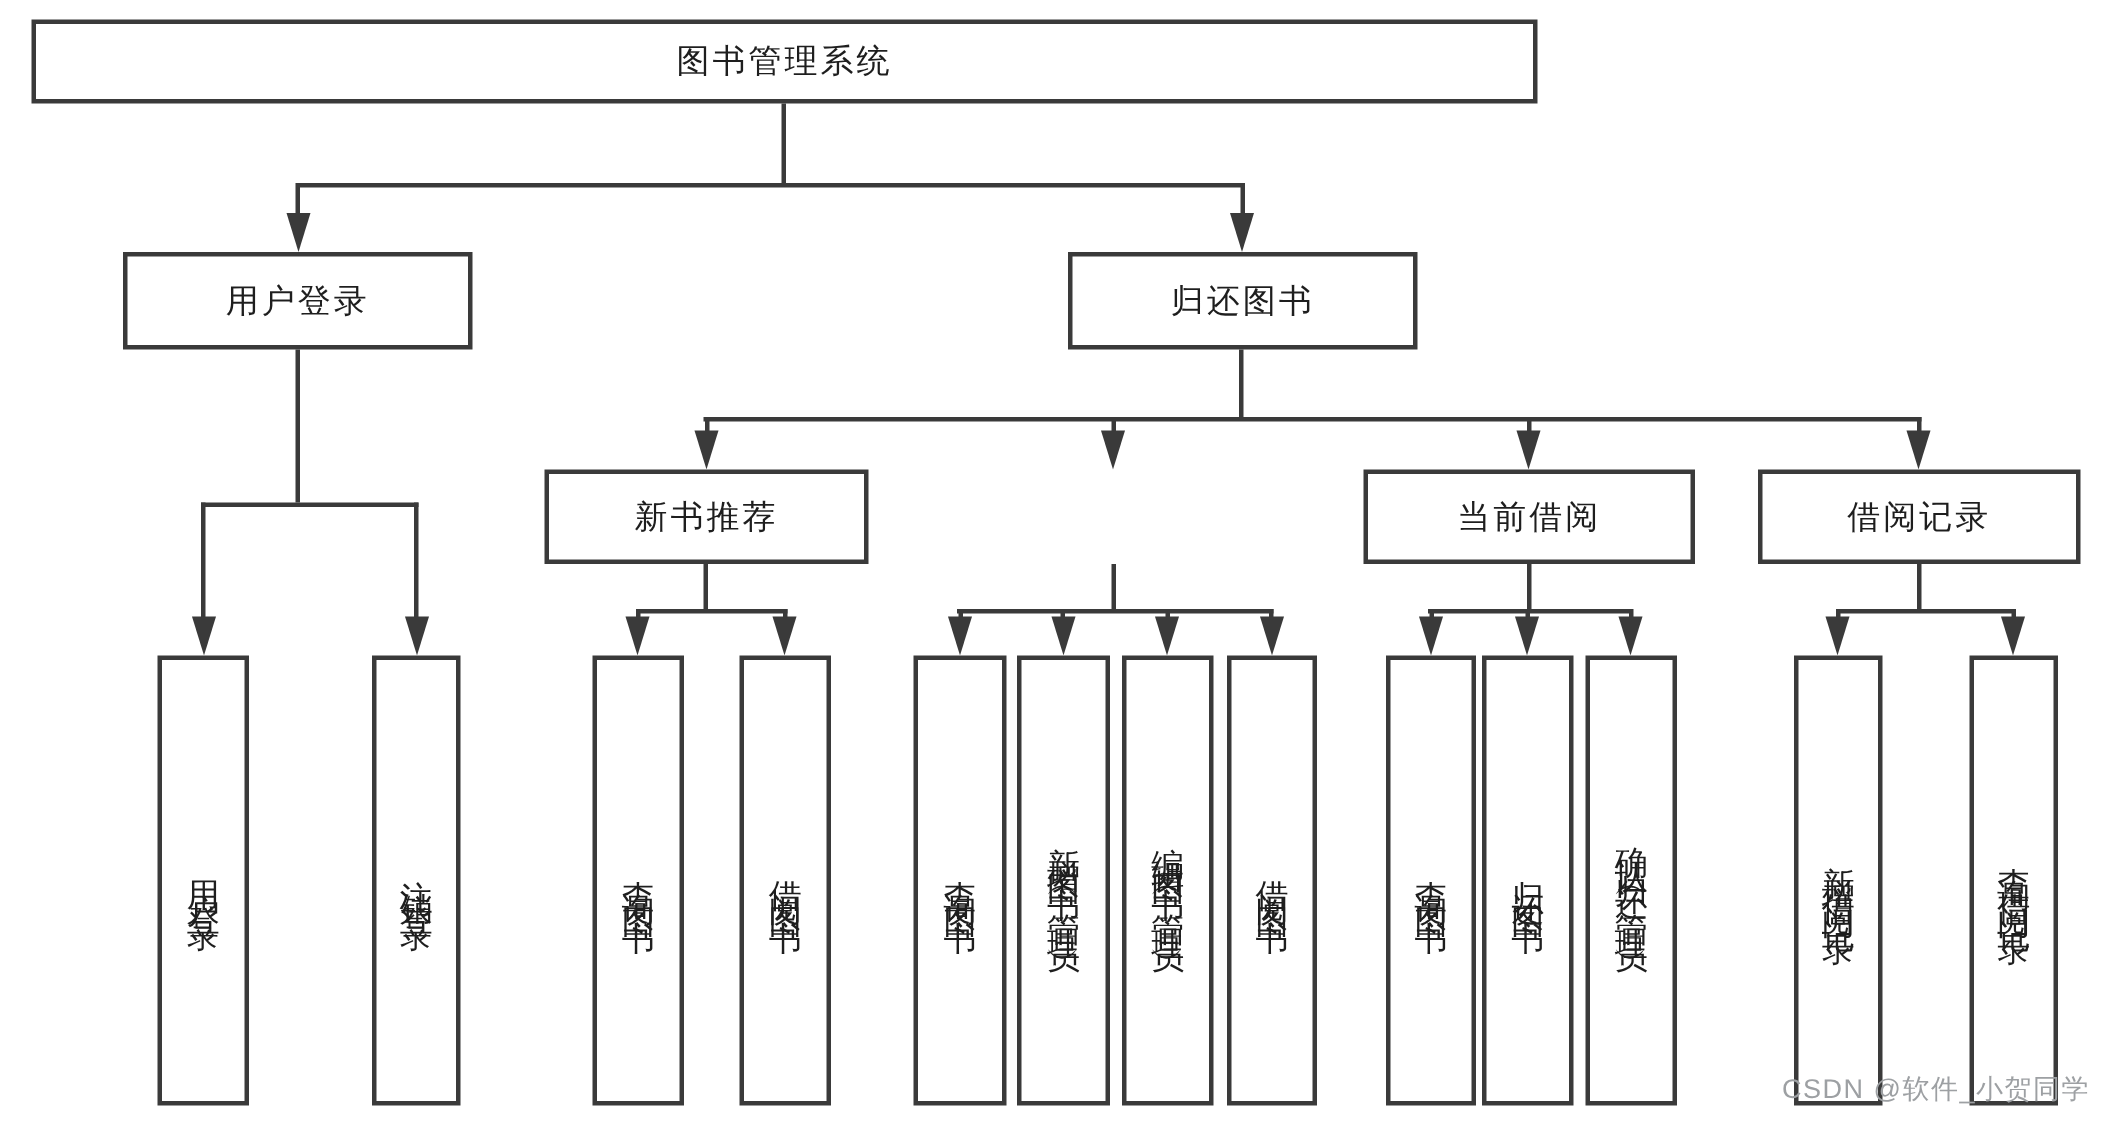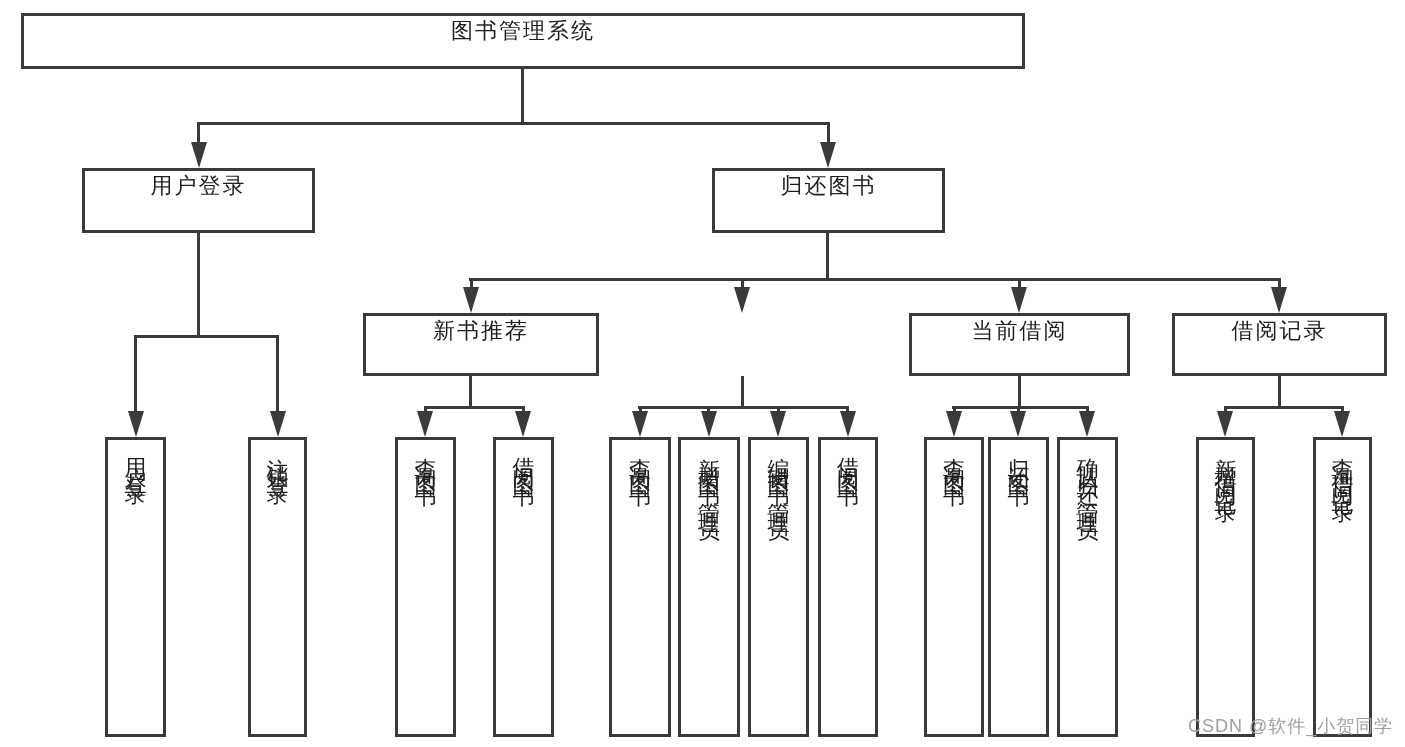--- a/index.html
+++ b/index.html
@@ -2,21 +2,21 @@
 <html><head>
 <meta charset="utf-8">
 <style>
   html,body{margin:0;padding:0;background:#ffffff;}
   .canvas{
     position:relative;width:1405px;height:747px;background:#ffffff;overflow:hidden;
     font-family:"Liberation Sans","DejaVu Sans",sans-serif;color:#1e1e1e;
   }
   .box{
     position:absolute;box-sizing:border-box;border:3px solid #3a3a3a;background:#ffffff;
-    display:flex;align-items:flex-start;justify-content:center;
+    display:flex;align-items:center;justify-content:center;
   }
   .box.h span{font-size:22px;letter-spacing:2px;color:#1e1e1e;white-space:nowrap;}
   .box.v span{
     writing-mode:vertical-rl;text-orientation:mixed;font-size:22px;letter-spacing:9px;
     color:#1e1e1e;line-height:1;
   }
   .ln{position:absolute;background:#3a3a3a;}
   .arr{
     position:absolute;width:0;height:0;
     border-left:8px solid transparent;border-right:8px solid transparent;
@@ -61,21 +61,21 @@
   <div class="ln" style="left:469px;top:278px;width:812px;height:3px"></div>
   <div class="ln" style="left:470px;top:278px;width:3px;height:12px"></div>
   <div class="arr" style="left:463px;top:287px"></div>
   <div class="ln" style="left:741px;top:278px;width:3px;height:12px"></div>
   <div class="arr" style="left:734px;top:287px"></div>
   <div class="ln" style="left:1018px;top:278px;width:3px;height:12px"></div>
   <div class="arr" style="left:1011px;top:287px"></div>
   <div class="ln" style="left:1278px;top:278px;width:3px;height:12px"></div>
   <div class="arr" style="left:1271px;top:287px"></div>
 
-  <div class="box h" style="left:363px;top:313px;width:236px;height:63px">
+  <div class="box h" style="left:363px;top:313px;width:216px;height:63px">
     <span>新书推荐</span>
   </div>
   <div class="box h" style="left:909px;top:313px;width:221px;height:63px">
     <span>当前借阅</span>
   </div>
   <div class="box h" style="left:1172px;top:313px;width:215px;height:63px">
     <span>借阅记录</span>
   </div>
 
   <div class="ln" style="left:469px;top:376px;width:3px;height:30px"></div>

